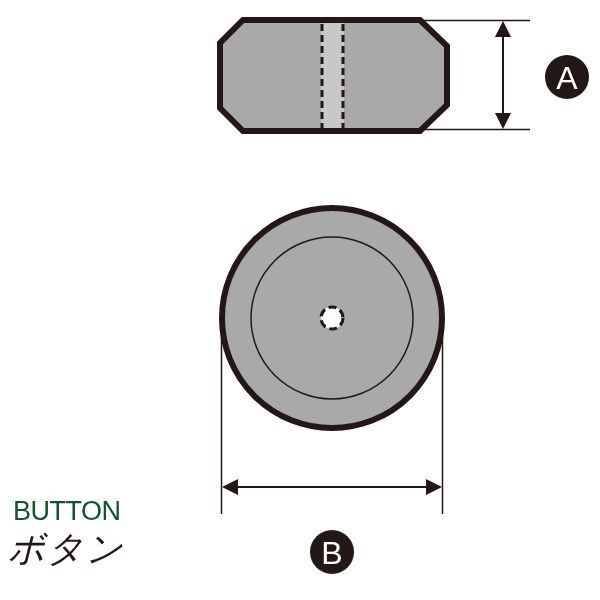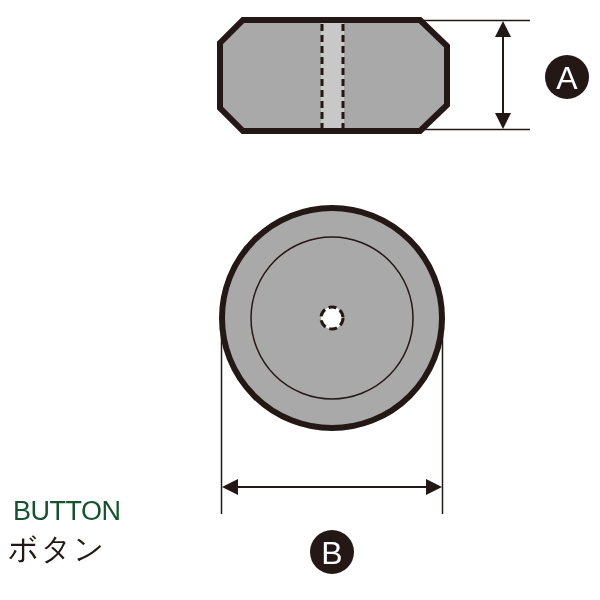--- a/index.html
+++ b/index.html
@@ -5,22 +5,22 @@
     html, body { margin: 0; padding: 0; background: #ffffff; }
     body { width: 600px; height: 600px; position: relative; overflow: hidden; }
     svg.diagram { position: absolute; left: 0; top: 0; }
     .label-en {
       position: absolute; left: 13px; top: 496px;
       font-family: "Liberation Sans", sans-serif; font-size: 27px; color: #14532d;
       letter-spacing: -0.5px; line-height: 30px;
     }
     .label-ja {
       position: absolute; left: 8px; top: 527px;
-      font-family: "DejaVu Sans", sans-serif; font-size: 30px; color: #231815;
-      line-height: 44px; letter-spacing: 2px;
+      font-family: "DejaVu Sans", sans-serif; font-size: 36px; color: #231815;
+      line-height: 44px; letter-spacing: 2px; font-style: italic;
     }
     .badge-text {
       font-family: "Liberation Sans", sans-serif; font-size: 32px; fill: #ffffff;
     }
   </style>
 </head>
 <body>
 
 <svg class="diagram" width="600" height="600" viewBox="0 0 600 600" xmlns="http://www.w3.org/2000/svg">
 

